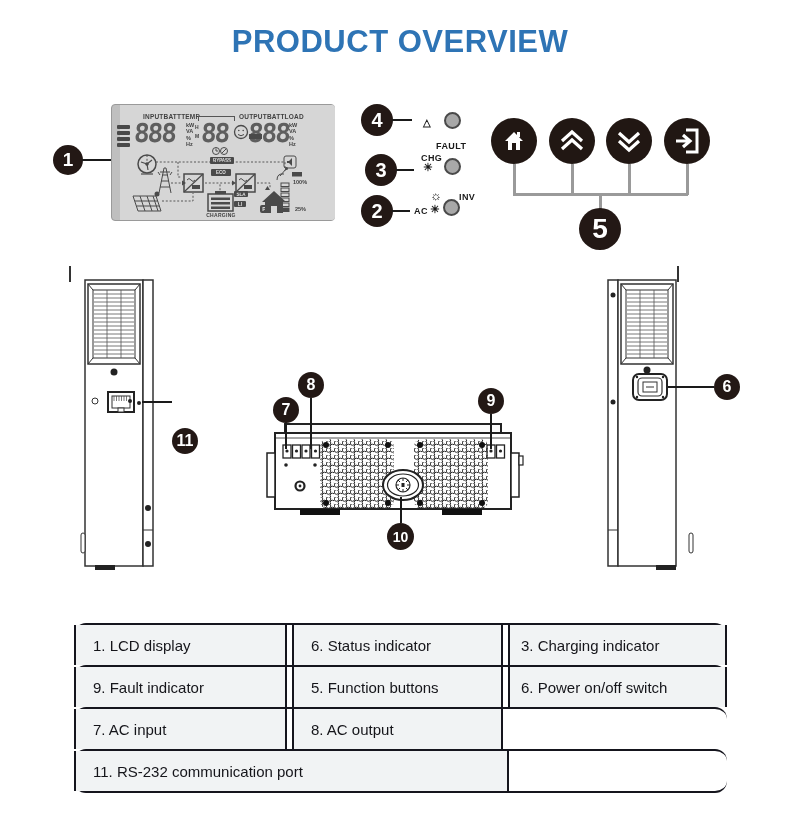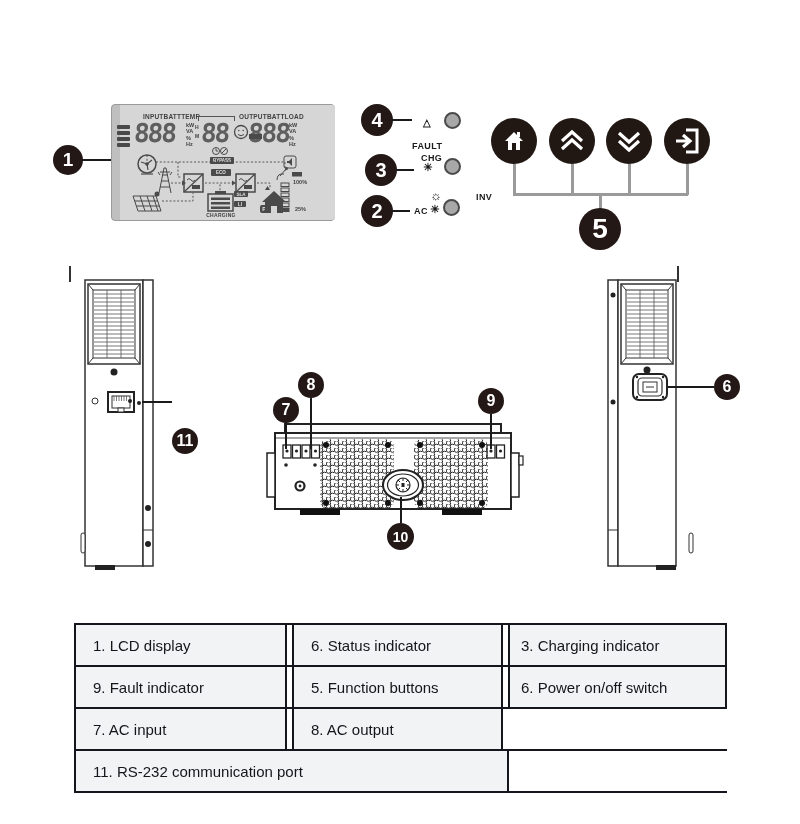--- a/index.html
+++ b/index.html
@@ -41,34 +41,35 @@
   .lcd-face .t{position:absolute;color:#3f3f3f;font-weight:bold;}
   .seg{position:absolute;font-family:"DejaVu Sans Mono",monospace;font-weight:bold;color:#5e5e5e;
        font-size:26px;line-height:27px;letter-spacing:-2px;transform:skewX(-4deg);}
   .lbadge{position:absolute;background:#4a4a4a;color:#e3e3e3;display:flex;align-items:center;
           justify-content:center;font-weight:bold;border-radius:1px;}
   .units{position:absolute;font-size:5.5px;font-weight:bold;color:#3f3f3f;line-height:6.3px;}
   .units span{display:block;}
 
   
   .spec-table{position:absolute;left:74px;top:623px;width:653px;}
-  .trow{display:flex;gap:5px;border-top:2px solid #15151d;}
+  .trow{display:flex;gap:5px;border-top:2px solid #15151d;border-radius:12px;}
   .trow:last-child{border-bottom:2px solid #15151d;}
   .tcell{height:40px;box-sizing:border-box;border-left:2px solid #15151d;border-right:2px solid #15151d;
          background:#f1f3f4;display:flex;align-items:center;padding-left:17px;
          font-size:15px;color:#15151a;}
   .w1{width:213px;} .w2{width:211px;} .w3{width:219px;padding-left:11px;} .wm{width:435px;}
 
   svg{display:block;}
 </style>
 </head>
 <body>
 
 <div class="canvas">
 
+  <div class="title">PRODUCT OVERVIEW</div>
 
   <div class="callout c30" style="left:53px;top:145px;">
     <span>1</span>
   </div>
   <div class="hline" style="left:82px;top:159px;width:30px;"></div>
 
   <div class="lcd">
     <div class="lcd-face">
 
       <div class="t" style="left:23px;top:8px;font-size:6.5px;letter-spacing:.2px;">INPUTBATTTEMP</div>
@@ -207,37 +208,37 @@
           </g>
         </g>
       </svg>
     </div>
   </div>
 
   <div class="callout c32" style="left:361px;top:104px;">
     <span>4</span>
   </div>
   <div class="hline" style="left:392px;top:119px;width:20px;"></div>
-  <div class="ind-label" style="left:412px;top:108px;margin-top:33px;">FAULT</div>
+  <div class="ind-label" style="left:436px;top:108px;margin-top:33px;">FAULT</div>
   <div class="glyph" style="left:423px;top:117px;font-size:10px;">△</div>
   <div class="led" style="left:444px;top:112px;"></div>
 
   <div class="callout c32" style="left:365px;top:154px;">
     <span>3</span>
   </div>
   <div class="hline" style="left:396px;top:169px;width:18px;"></div>
   <div class="ind-label" style="left:421px;top:153px;">CHG</div>
   <div class="glyph" style="left:423px;top:161px;font-size:11px;">☀</div>
   <div class="led" style="left:444px;top:158px;"></div>
 
   <div class="callout c32" style="left:361px;top:195px;">
     <span>2</span>
   </div>
   <div class="hline" style="left:392px;top:210px;width:18px;"></div>
-  <div class="ind-label" style="left:428px;top:192px;padding-left:48px;">INV</div>
+  <div class="ind-label" style="left:411px;top:192px;padding-left:48px;">INV</div>
   <div class="glyph" style="left:430px;top:188px;font-size:13px;">☼</div>
   <div class="ind-label" style="left:414px;top:206px;">AC</div>
   <div class="glyph" style="left:430px;top:203px;font-size:11px;">☀</div>
   <div class="led" style="left:443px;top:199px;"></div>
 
   <div class="fbtn" style="left:491px;top:118px;">
     <svg width="26" height="26" viewBox="0 0 26 26">
       <path d="M4,13 L13,4 L22,13 H19 V22 H7 V13 Z" fill="#fff"></path>
       <rect x="11" y="15" width="4" height="7" fill="#211713"></rect>
       <rect x="16" y="4" width="3" height="5" fill="#fff"></rect>

